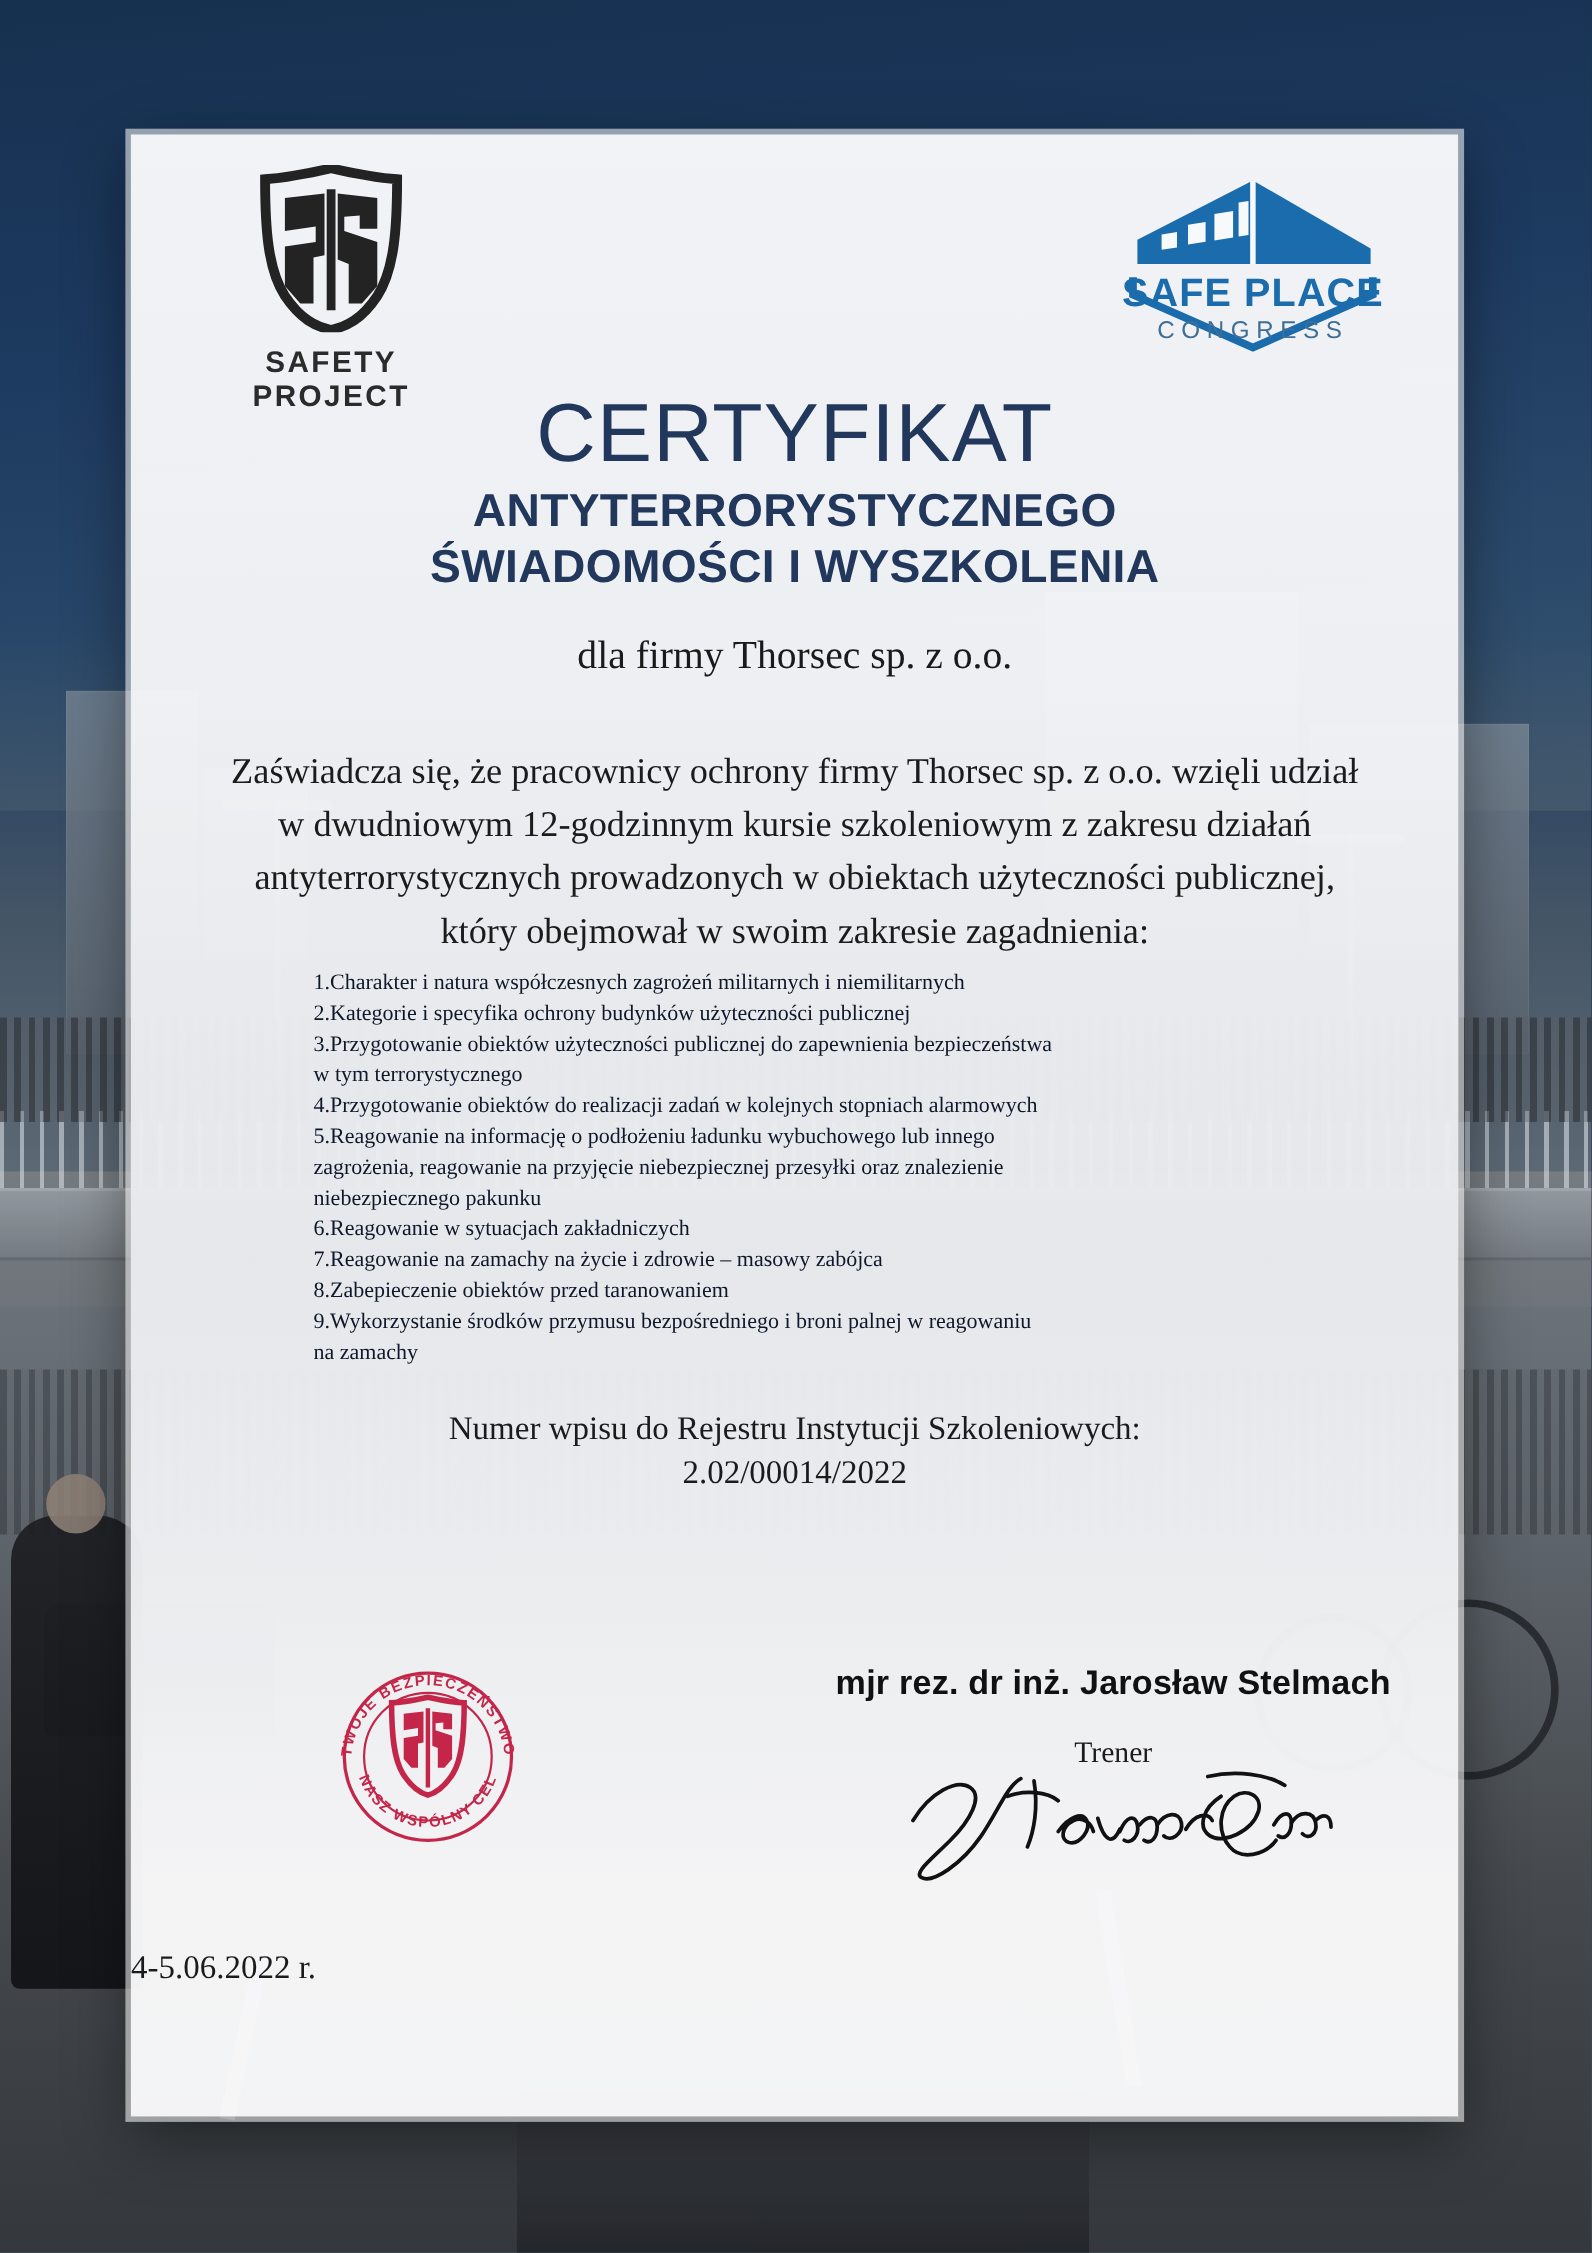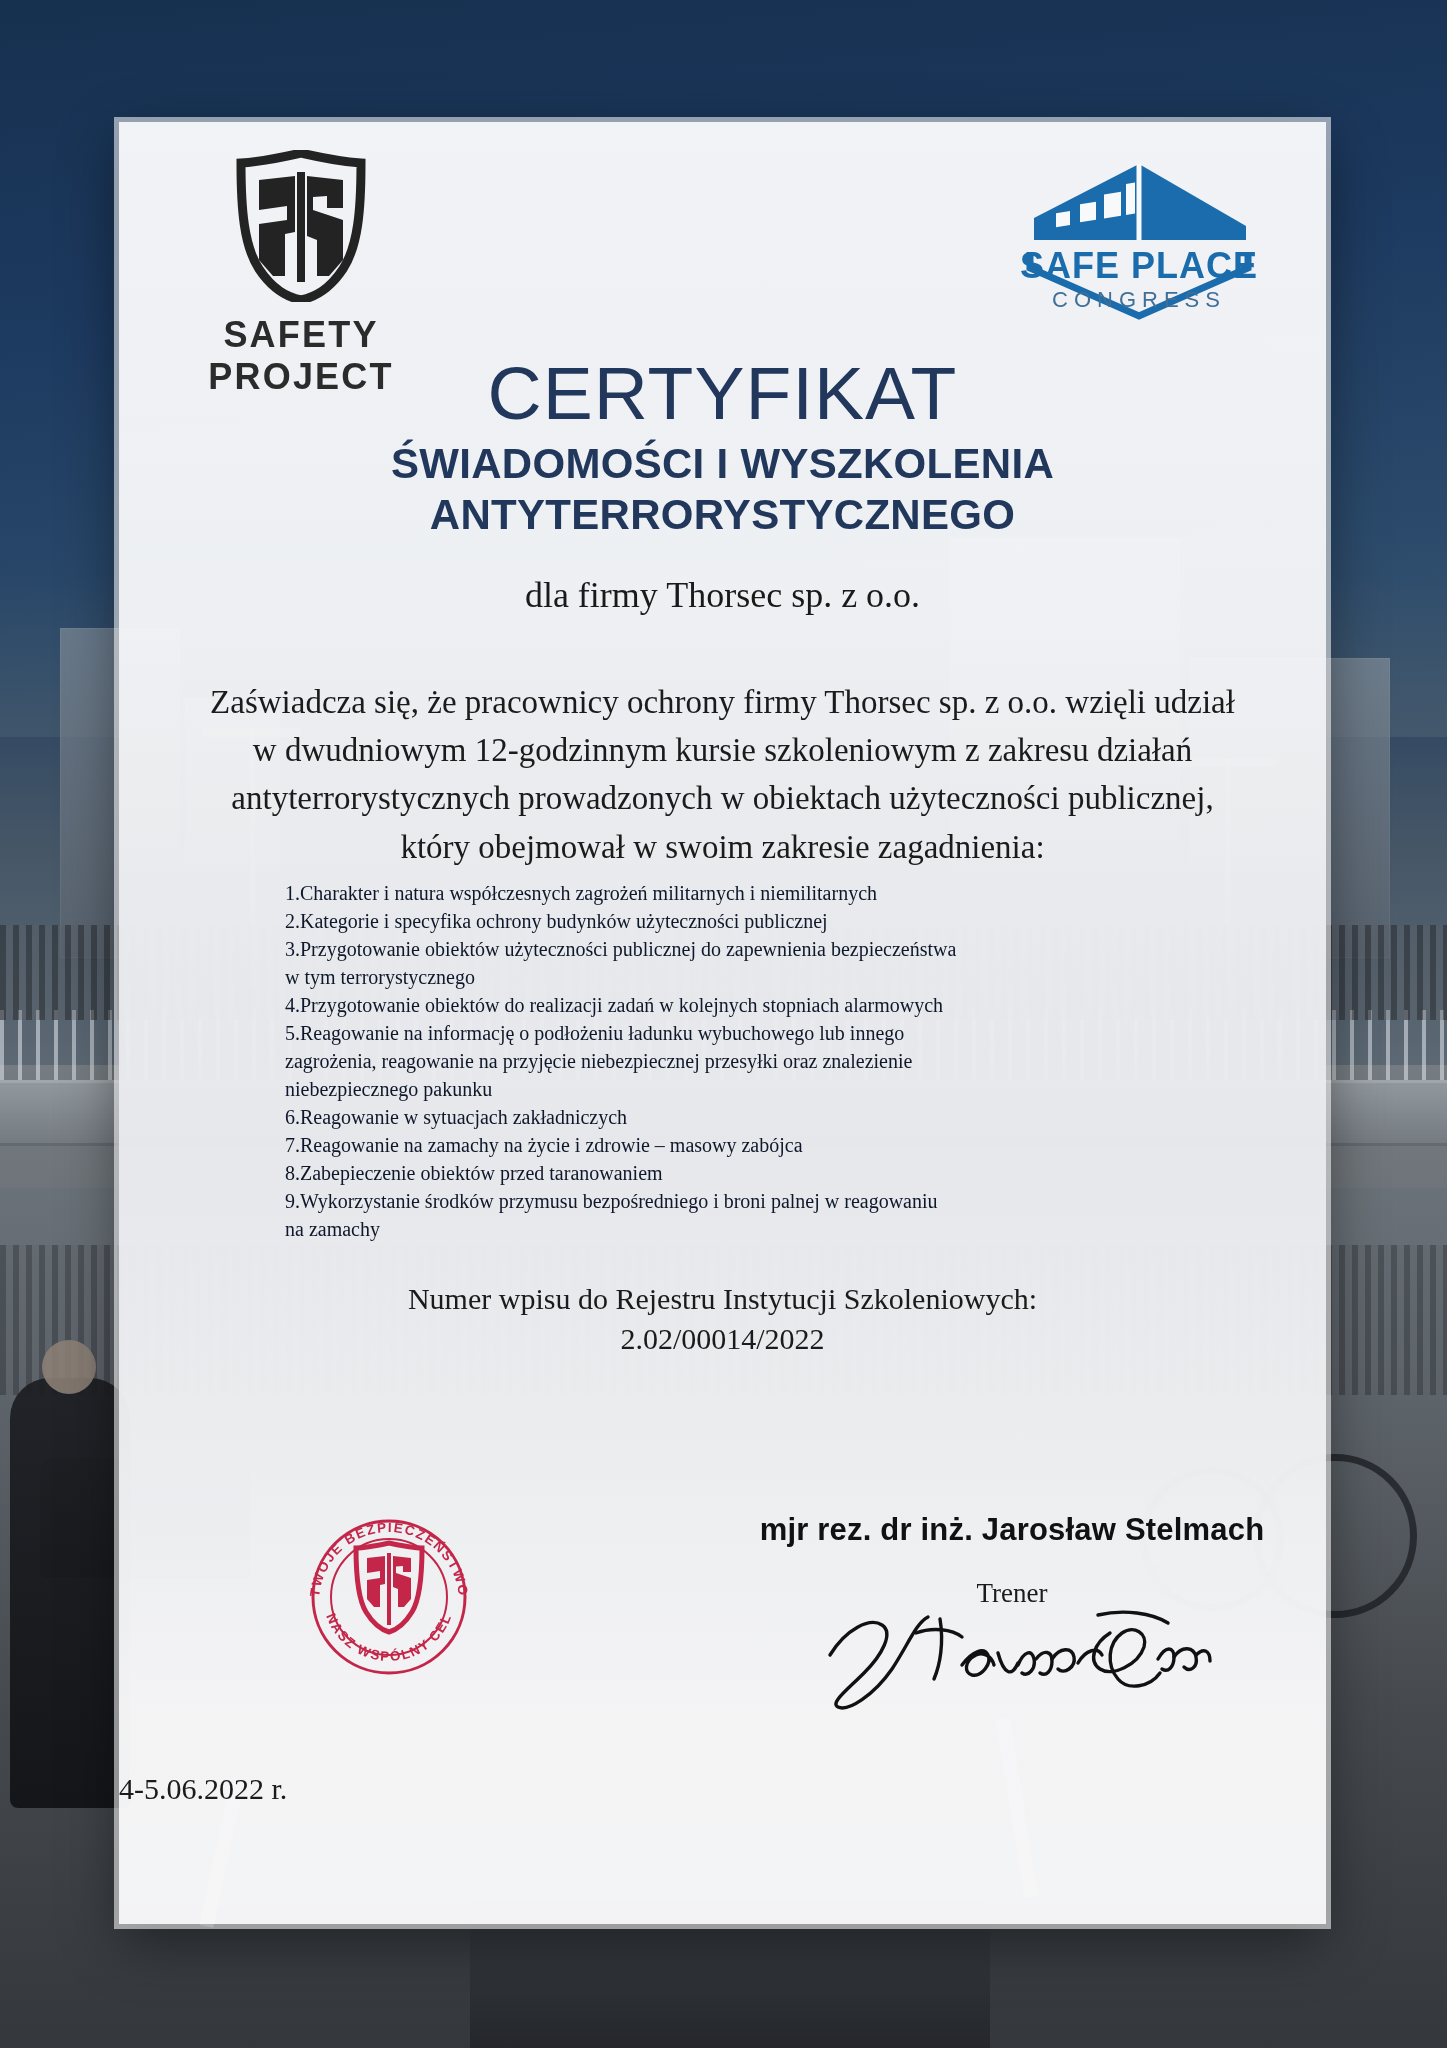--- a/index.html
+++ b/index.html
@@ -135,21 +135,21 @@
 
   
   .logos {
     position:absolute; top:28px; left:0; right:0; height:190px;
   }
   .sp-logo { position:absolute; left:52px; top:0; width:260px; text-align:center; }
   .sp-shield { width:132px; height:152px; margin:0 auto; display:block; }
   .sp-word {
     font-family:"Liberation Sans", sans-serif;
     font-weight:700; letter-spacing:2.2px;
-    font-size:36px; color:#2b2b2b; margin-top:12px;
+    font-size:27px; color:#2b2b2b; margin-top:12px;
   }
 
   .spc-logo { position:absolute; right:48px; top:6px; width:278px; text-align:center; }
   .spc-svg { display:block; width:278px; height:168px; }
 
   
   .title-block { position:absolute; top:232px; left:0; right:0; text-align:center; }
   h1.cert-title {
     font-family:"Liberation Sans", sans-serif;
     font-weight:400;
@@ -305,22 +305,22 @@
               <text x="139" y="122" text-anchor="middle" font-family="Liberation Sans, sans-serif" font-weight="700" font-size="36" letter-spacing="1" fill="#1a6cac">SAFE PLACE</text>
 
               <text x="139" y="151" text-anchor="middle" font-family="Liberation Sans, sans-serif" font-weight="400" font-size="22" letter-spacing="6" fill="#3f6f96">CONGRESS</text>
             </svg>
           </div>
         </div>
 
         <div class="title-block">
           <h1 class="cert-title">CERTYFIKAT</h1>
           <div class="cert-sub">
+            <div>ANTYTERRORYSTYCZNEGO</div>
             <div>ŚWIADOMOŚCI I WYSZKOLENIA</div>
-            <div>ANTYTERRORYSTYCZNEGO</div>
           </div>
           <div class="cert-for">dla firmy Thorsec sp. z o.o.</div>
         </div>
 
         <div class="body-para">
           <span class="ln">Zaświadcza się, że pracownicy ochrony firmy Thorsec sp. z o.o. wzięli udział</span>
           <span class="ln">w dwudniowym 12-godzinnym kursie szkoleniowym z zakresu działań</span>
           <span class="ln">antyterrorystycznych prowadzonych w obiektach użyteczności publicznej,</span>
           <span class="ln">który obejmował w swoim zakresie zagadnienia:</span>
         </div>

